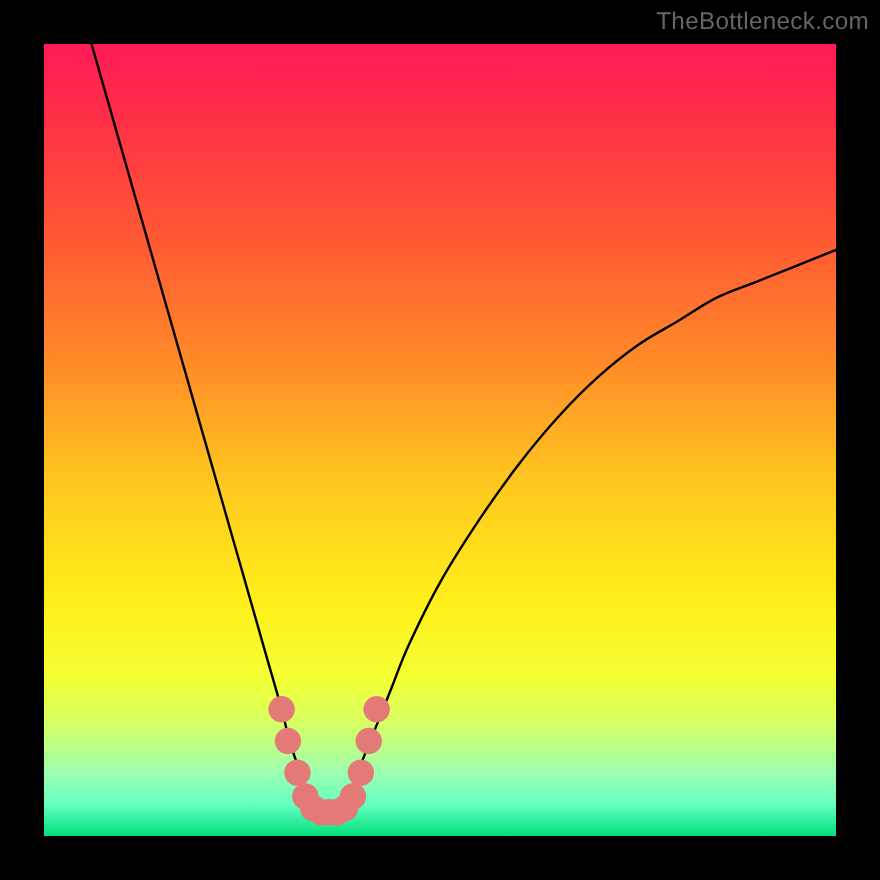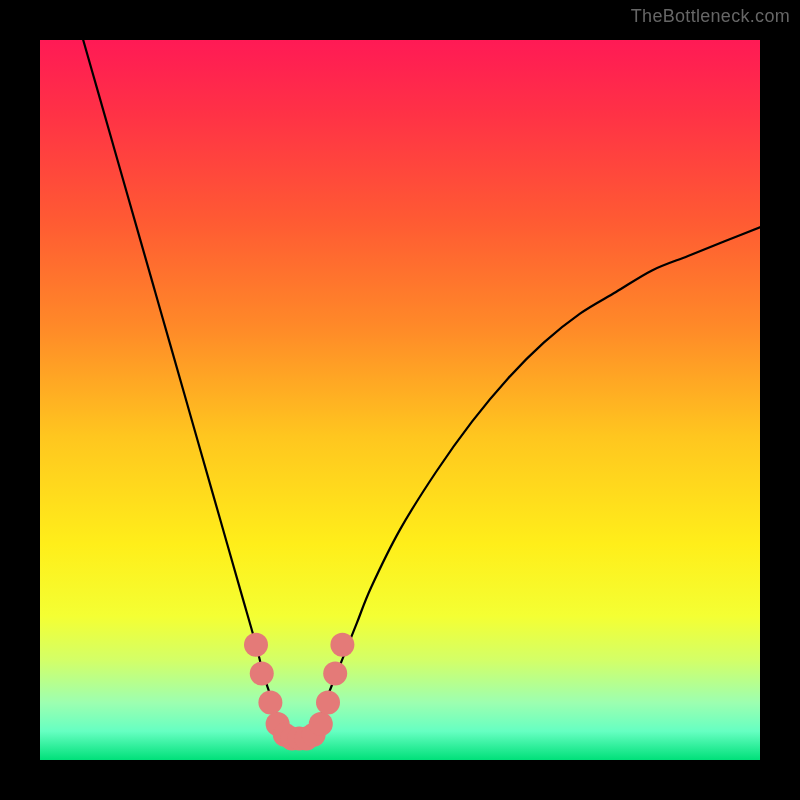--- a/index.html
+++ b/index.html
@@ -39,21 +39,21 @@
     left: 0;
     top: 0;
     width: 720px;
     height: 720px;
   }
   .watermark {
     position: absolute;
     top: 6px;
     right: 10px;
     color: #666;
-    font-size: 18px;
+    font-size: 22px;
     font-weight: 500;
     letter-spacing: 0.3px;
     user-select: none;
   }
 </style>
 </head>
 <body>
 
 <div class="frame">
   <div class="watermark">TheBottleneck.com</div>

